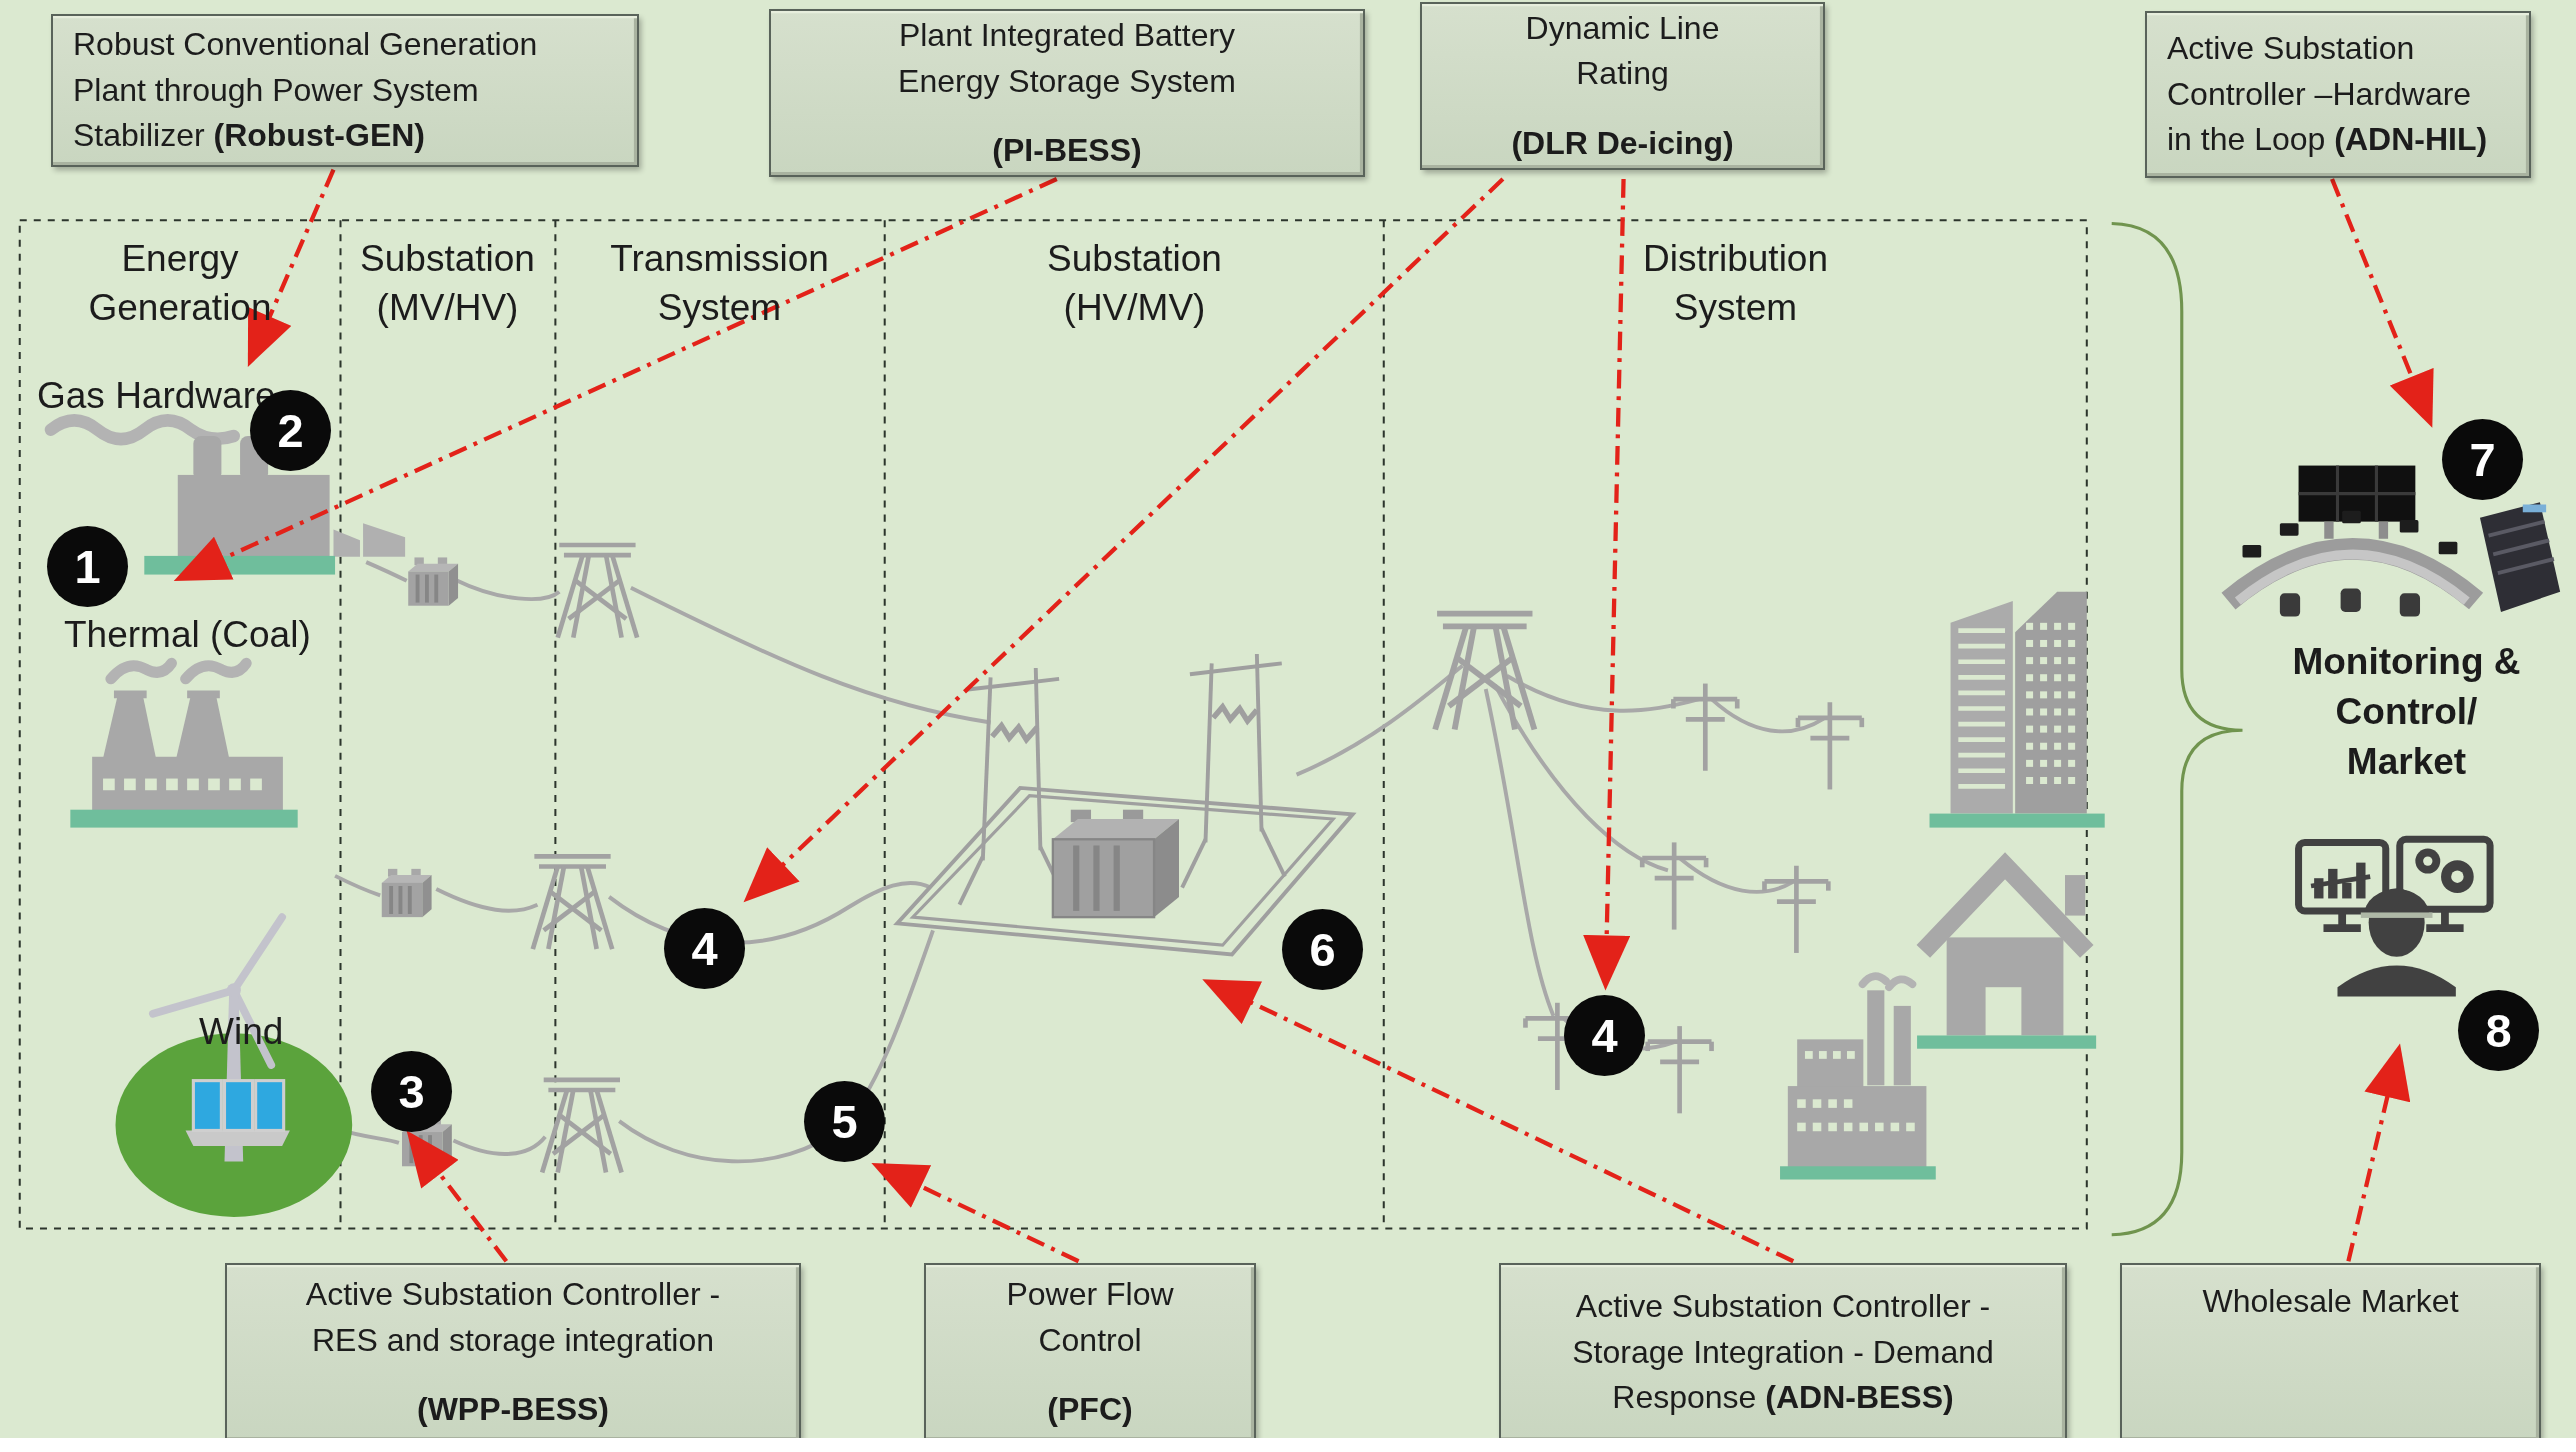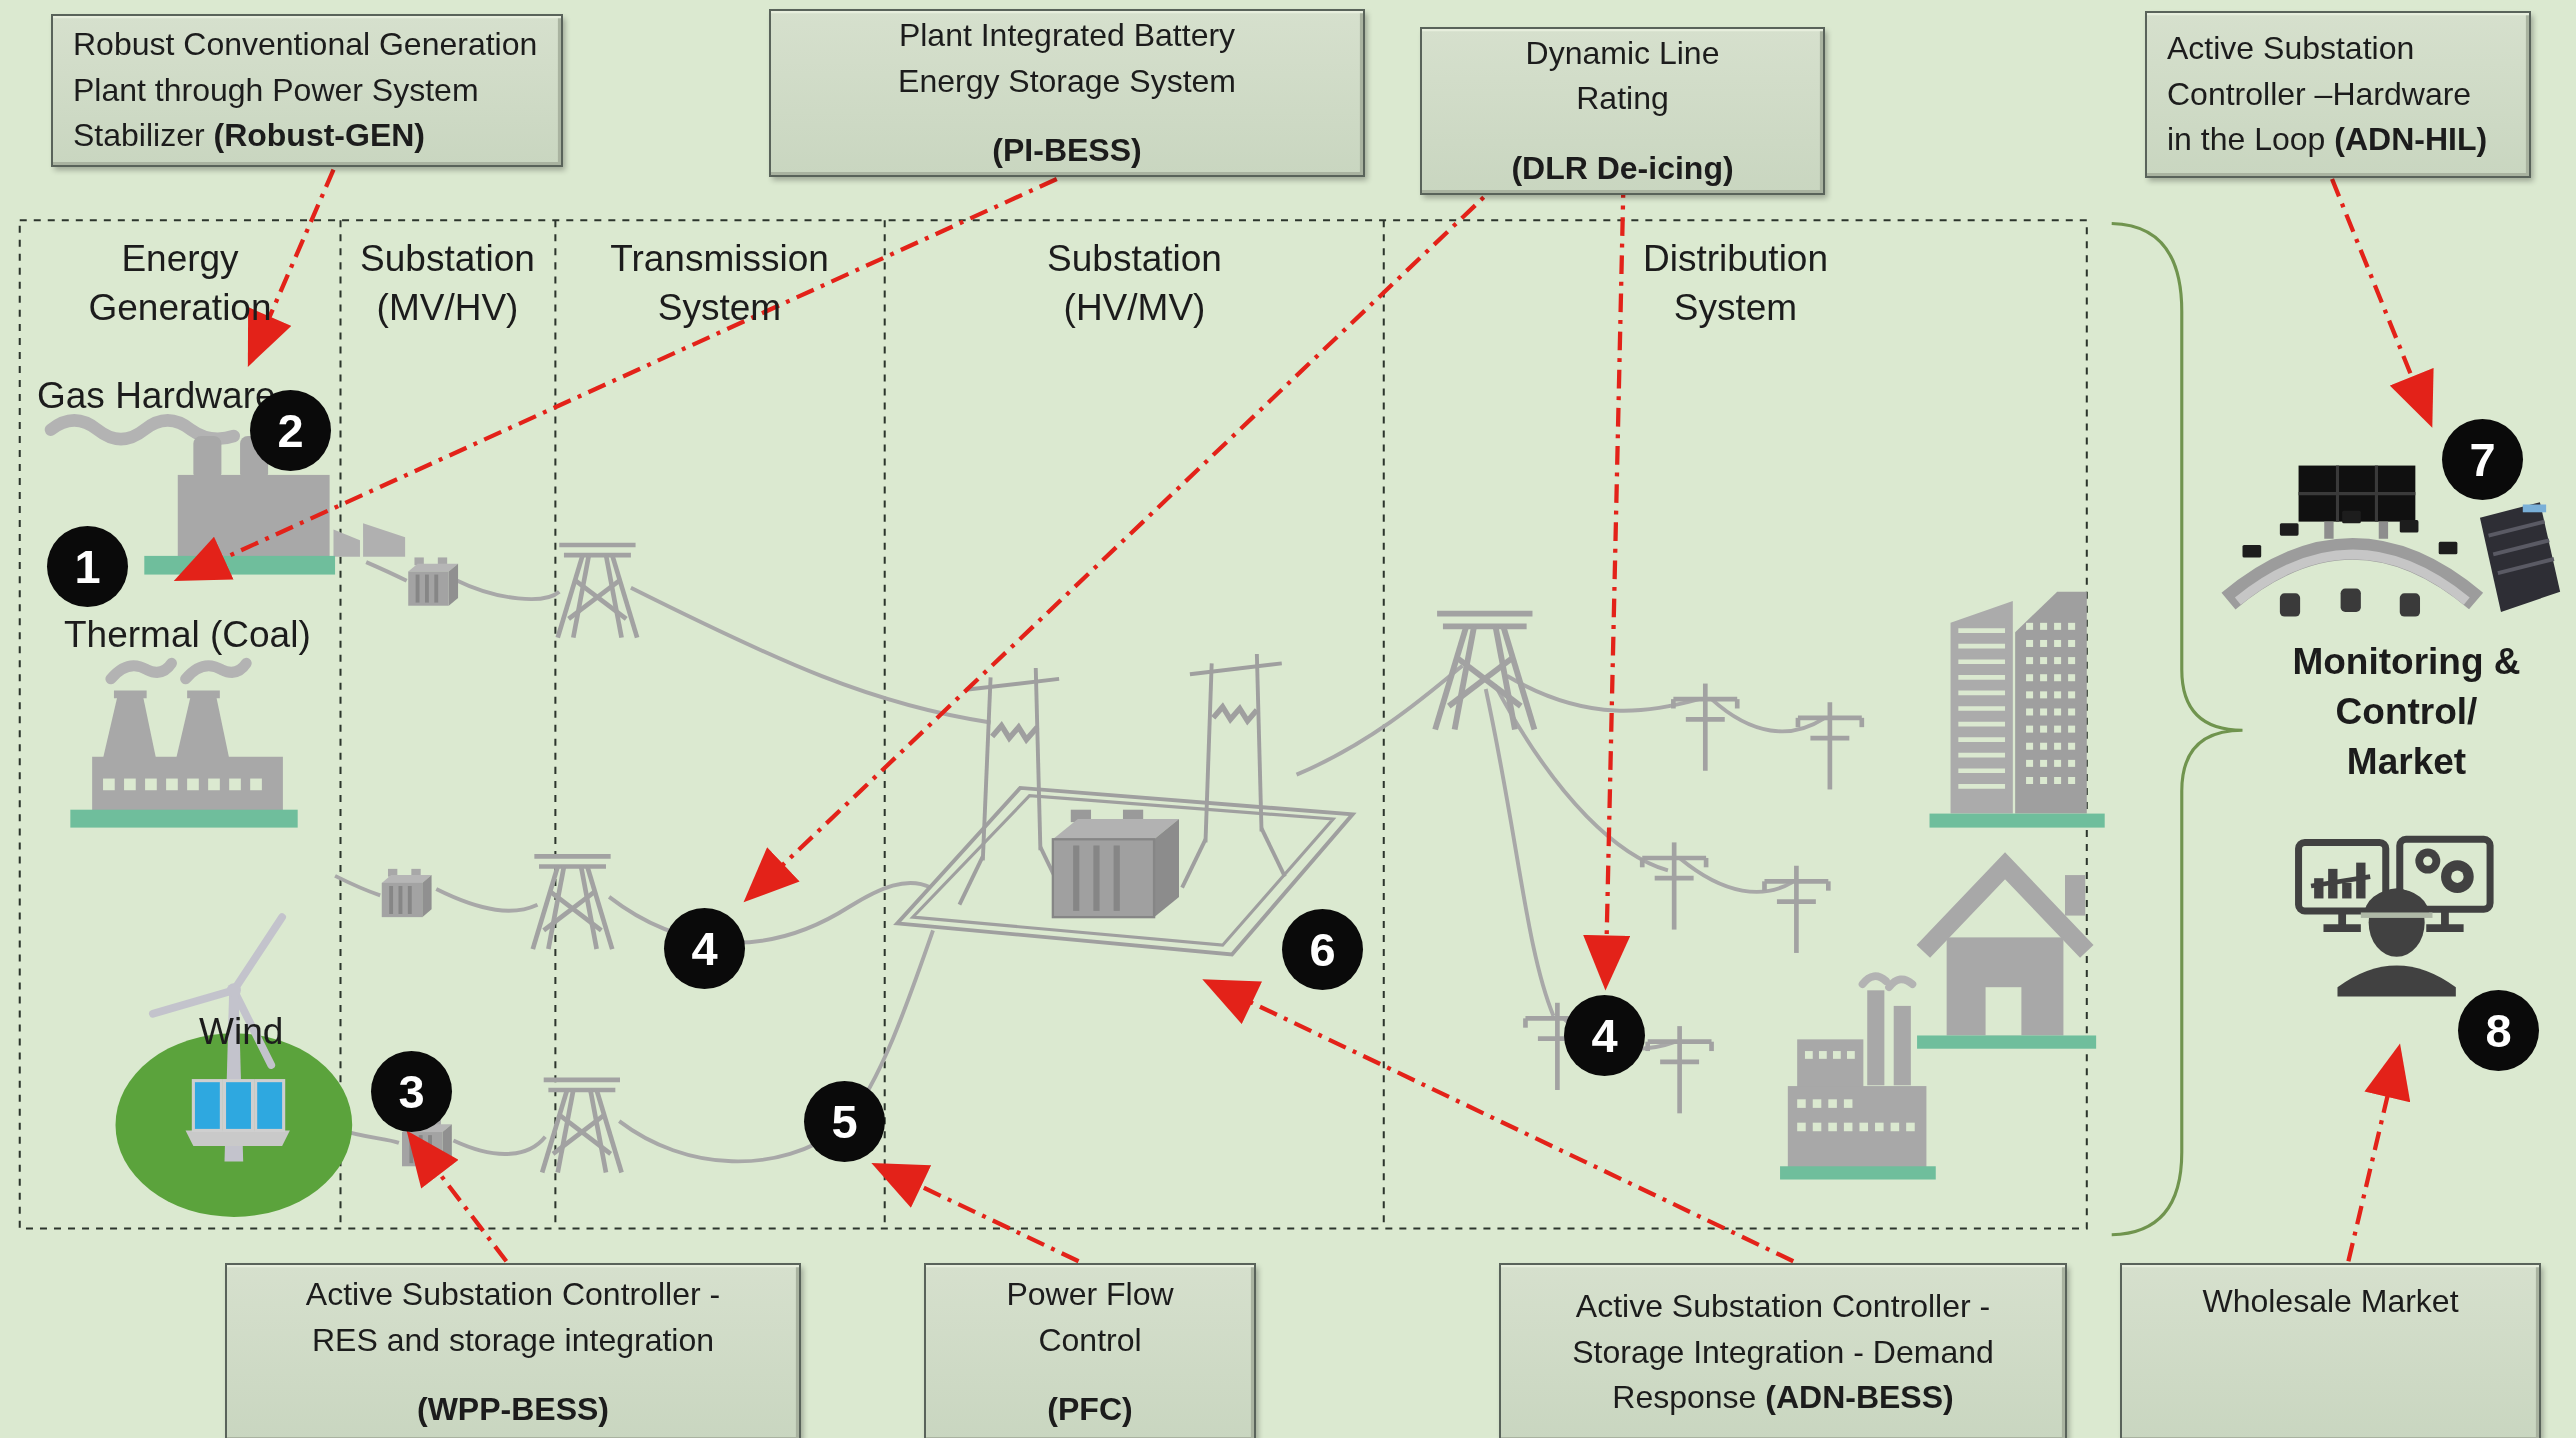--- a/index.html
+++ b/index.html
@@ -348,30 +348,30 @@
       <path d="M1930,230 L962,1152" marker-end="url(#arrow)"></path>
       <path d="M2085,230 L2062,1262" marker-end="url(#arrow)"></path>
       <path d="M2995,230 L3120,540" marker-end="url(#arrow)"></path>
       <path d="M650,1620 L528,1460" marker-end="url(#arrow)"></path>
       <path d="M1385,1620 L1128,1498" marker-end="url(#arrow)"></path>
       <path d="M2303,1620 L1553,1262" marker-end="url(#arrow)"></path>
       <path d="M3016,1620 L3080,1350" marker-end="url(#arrow)"></path>
     </g>
   </svg>
 
-  <div class="label-box leftish" style="left:51px;top:14px;width:512px;height:153px;">
+  <div class="label-box leftish" style="left:51px;top:14px;width:588px;height:153px;">
     <div><span class="txt">Robust Conventional Generation
 Plant through Power System
 Stabilizer </span><span class="acr inline">(Robust-GEN)</span></div>
   </div>
   <div class="label-box centered" style="left:769px;top:9.3px;width:596px;height:168px;">
     <div><span class="txt">Plant Integrated Battery
 Energy Storage System</span><span class="acr block">(PI-BESS)</span></div>
   </div>
-  <div class="label-box centered" style="left:1420px;top:27px;width:405px;height:168px;">
+  <div class="label-box centered" style="left:1420px;top:2px;width:405px;height:168px;">
     <div><span class="txt">Dynamic Line
 Rating</span><span class="acr block">(DLR De-icing)</span></div>
   </div>
   <div class="label-box leftish" style="left:2145px;top:11px;width:386px;height:167px;">
     <div><span class="txt">Active Substation
 Controller –Hardware
 in the Loop </span><span class="acr inline">(ADN-HIL)</span></div>
   </div>
 
   <div class="label-box centered" style="left:225px;top:1263px;width:576px;height:179px;">

